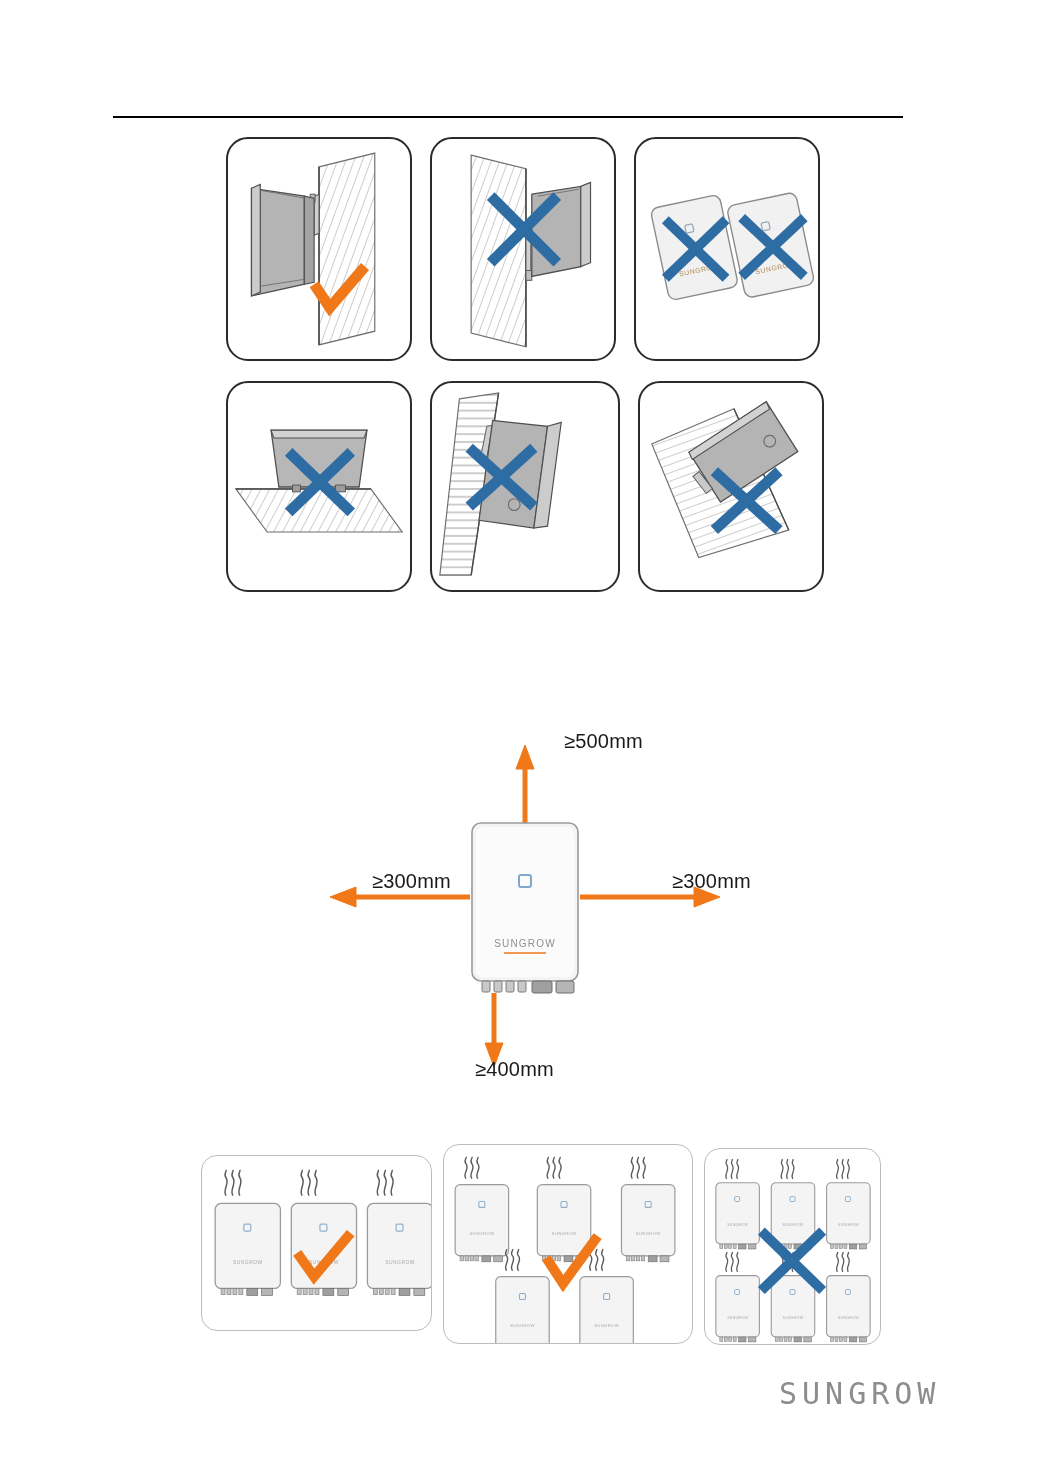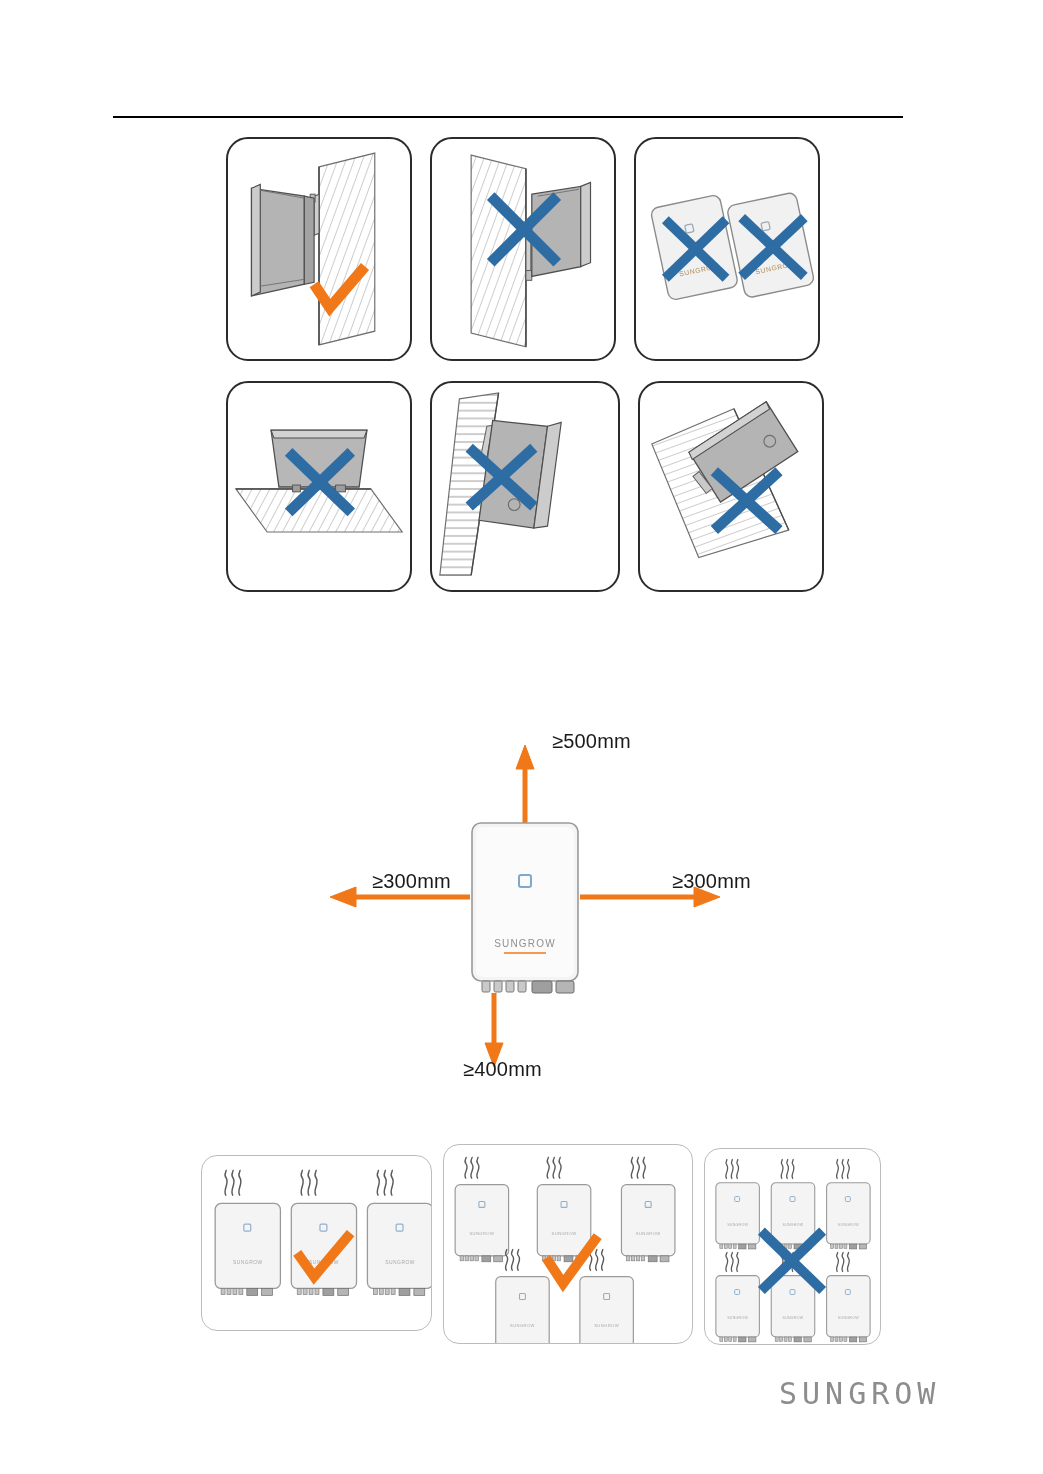--- a/index.html
+++ b/index.html
@@ -45,24 +45,24 @@
   }
   .clearance svg { display: block; width: 100%; height: 100%; }
 
   .dim-label {
     position: absolute;
     font-size: 20px;
     color: #1a1a1a;
     white-space: nowrap;
     letter-spacing: 0.2px;
   }
-  .dim-top    { left: 552px; top: 730px; }
+  .dim-top    { left: 564px; top: 730px; }
   .dim-left   { left: 372px; top: 870px; }
   .dim-right  { left: 672px; top: 870px; }
-  .dim-bottom { left: 463px; top: 1058px; }
+  .dim-bottom { left: 475px; top: 1058px; }
 
   
   .array-panel {
     position: absolute;
     border: 1.6px solid #bcbcbc;
     border-radius: 16px;
     background: #ffffff;
     box-sizing: border-box;
   }
   .array-panel svg { display: block; width: 100%; height: 100%; }

